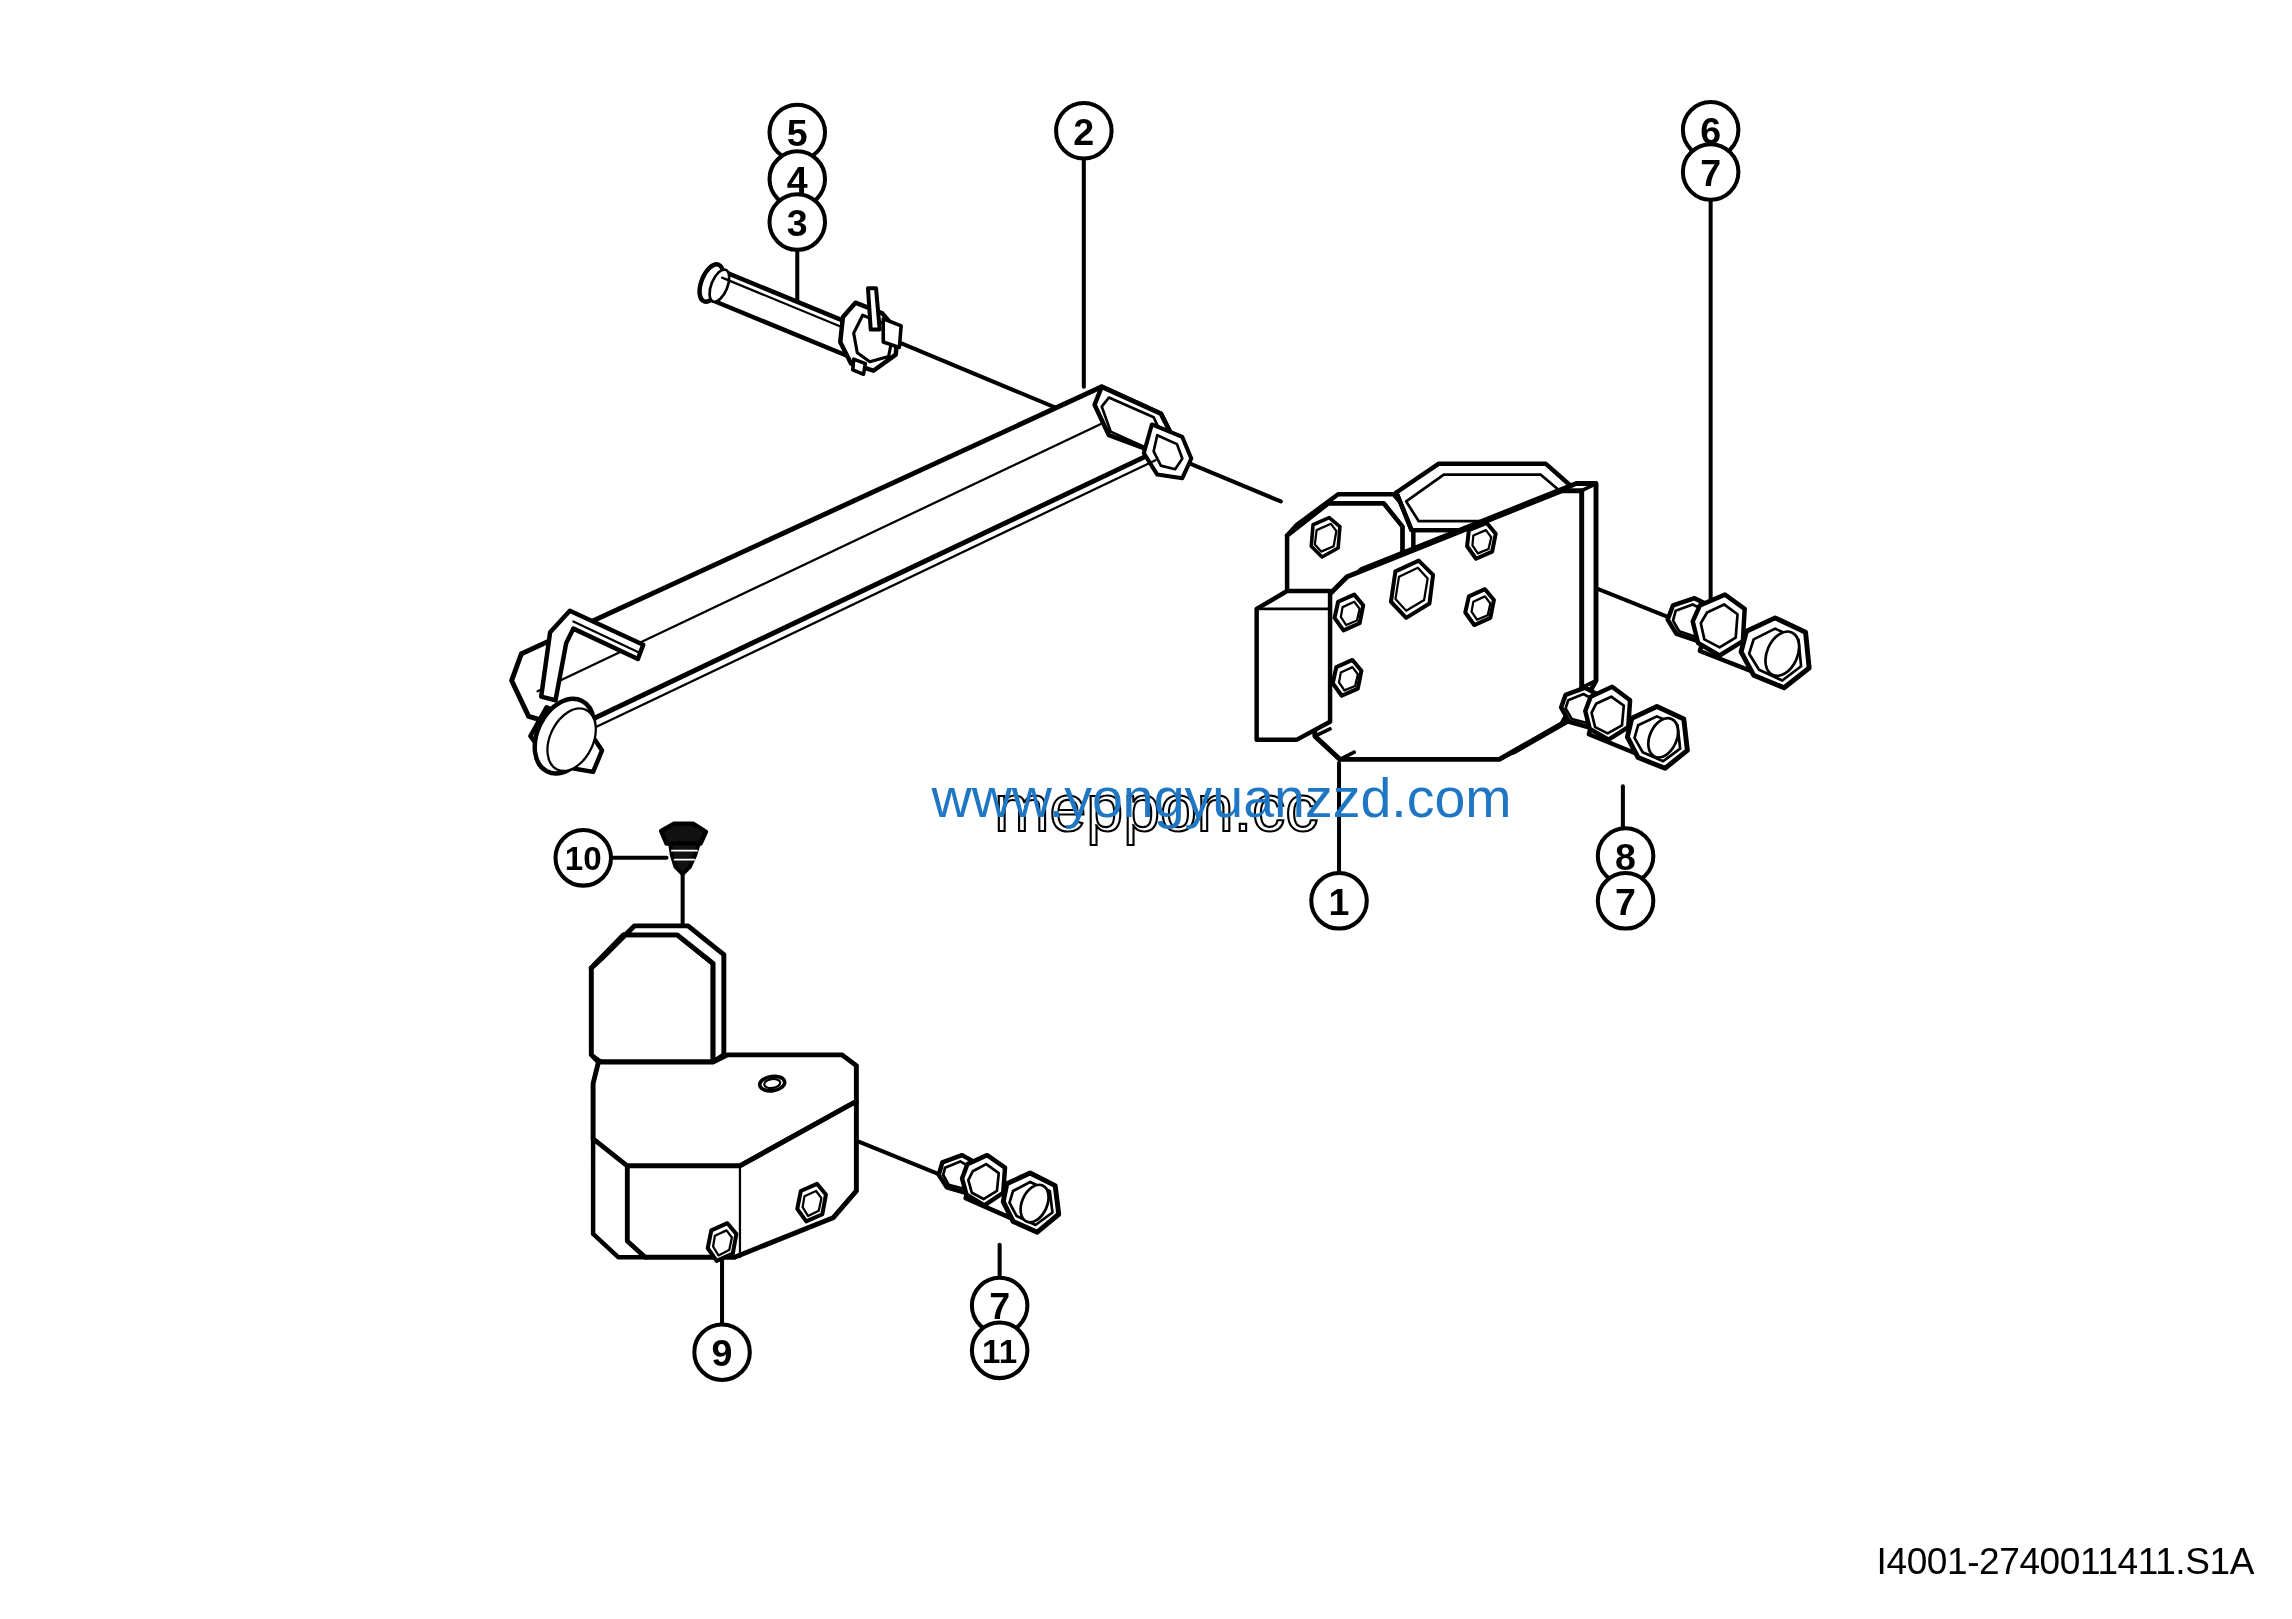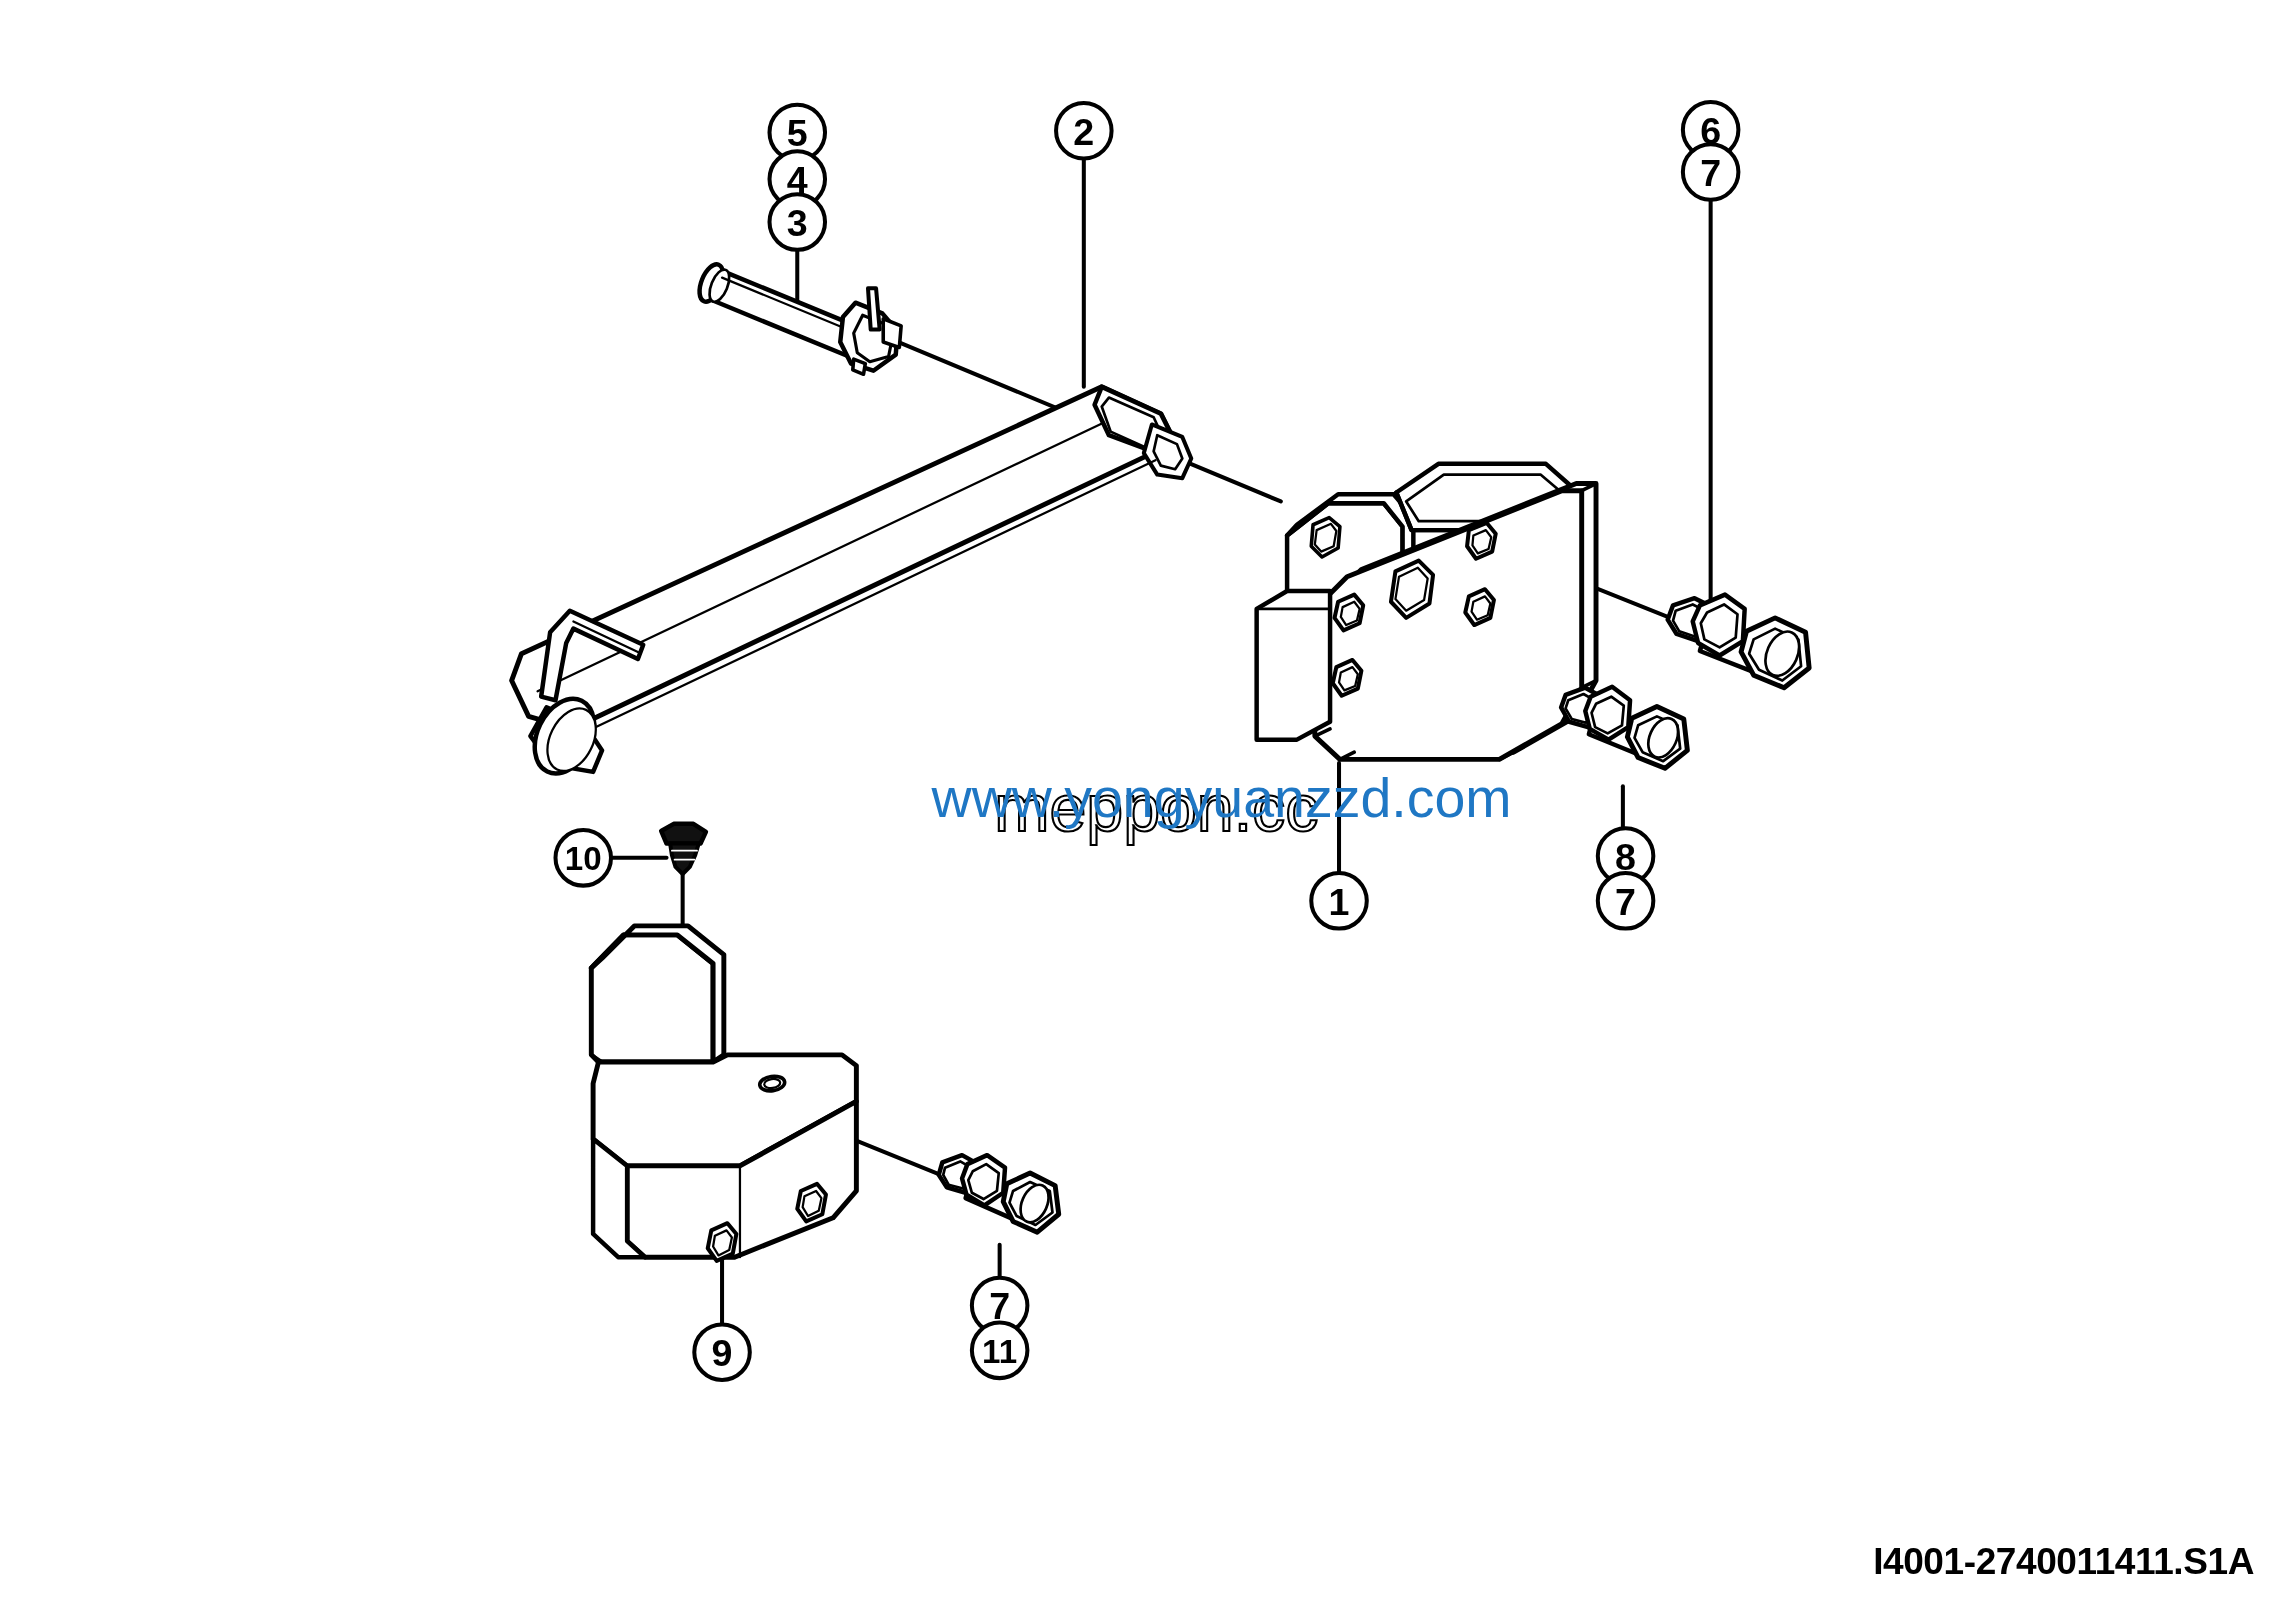--- a/index.html
+++ b/index.html
@@ -30,21 +30,21 @@
     text-anchor: middle;
     dominant-baseline: central;
     fill: #000000;
   }
   .drawing-code {
     position: absolute;
     right: 39px;
     bottom: 36px;
     font-family: "Liberation Sans", sans-serif;
     font-size: 37px;
-    font-weight: bold;
+    font-weight: normal;
     letter-spacing: -0.4px;
     color: #000000;
     white-space: nowrap;
   }
 </style>
 </head>
 <body>
 
 <div id="page">
 

